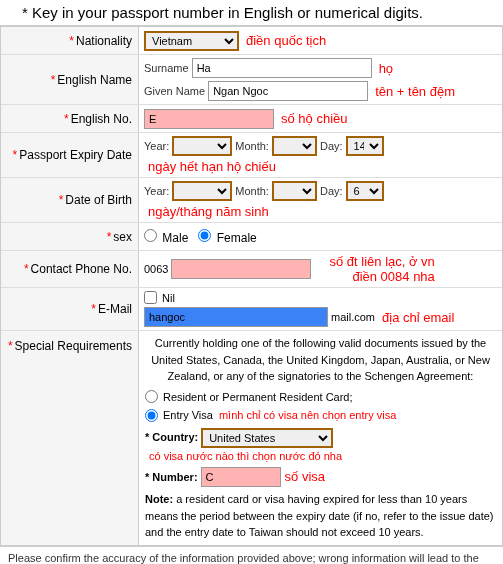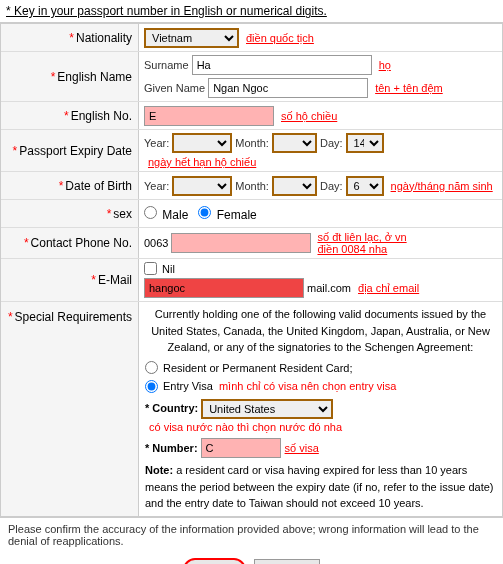--- a/index.html
+++ b/index.html
@@ -4,24 +4,23 @@
   <style>
     * { box-sizing: border-box; margin: 0; padding: 0; }
     body {
       font-family: Arial, sans-serif;
       font-size: 12px;
       background: #fff;
       width: 503px;
     }
     .top-note {
       background: #fff;
-      padding: 4px 6px;
-      font-size: 12px;
+      padding: 4px 22px;
+      font-size: 15px;
       border-bottom: 1px solid #ccc;
-      text-decoration: underline;
     }
     .form-container {
       border: 1px solid #ccc;
       margin: 0;
     }
     .form-row {
       display: flex;
       border-bottom: 1px solid #ddd;
       align-items: stretch;
       min-height: 28px;
@@ -49,42 +48,41 @@
       flex: 1;
       padding: 3px 5px;
       display: flex;
       flex-wrap: wrap;
       align-items: center;
       gap: 3px;
       position: relative;
     }
     .annotation {
       color: red;
-      font-size: 11px;
+      font-size: 13px;
       margin-left: 4px;
-      text-decoration: underline;
     }
     input[type="text"] {
       border: 1px solid #999;
       padding: 2px 4px;
       font-size: 11px;
       height: 20px;
     }
     select {
       border: 2px solid #a16207;
       padding: 1px 2px;
       font-size: 11px;
       height: 20px;
     }
     .passport-input { width: 130px; background: #ffb3b3; }
     .phone-input { width: 140px; background: #ffb3b3; }
     .visa-num-input { width: 80px; background: #ffb3b3; }
     .surname-input { width: 180px; }
     .givenname-input { width: 160px; }
-    .email-input { width: 160px; background: #ef4444; }
+    .email-input { width: 184px; background: #3b82f6; }
 
     .sub-row {
       display: flex;
       align-items: center;
       gap: 3px;
       width: 100%;
     }
     .sub-label {
       font-size: 11px;
       color: #333;
@@ -271,21 +269,21 @@
   </div>
 
   <div class="form-row">
     <div class="label-cell">
       <span class="required-star">*</span>
       <span>Contact Phone No.</span>
     </div>
     <div class="field-cell">
       <span style="font-size:11px;">0063</span>
       <input type="text" class="phone-input" value="" style="">
-      <div style="display:flex;flex-direction:column;margin-left:3px;">
+      <div style="display:flex;flex-direction:column;margin-left:15px;align-items:flex-end;">
         <span class="annotation" style="margin-left:0;">số đt liên lạc, ở vn</span>
         <span class="annotation" style="margin-left:0;">điền 0084 nha</span>
       </div>
     </div>
   </div>
 
   <div class="form-row">
     <div class="label-cell">
       <span class="required-star">*</span>
       <span>E-Mail</span>

